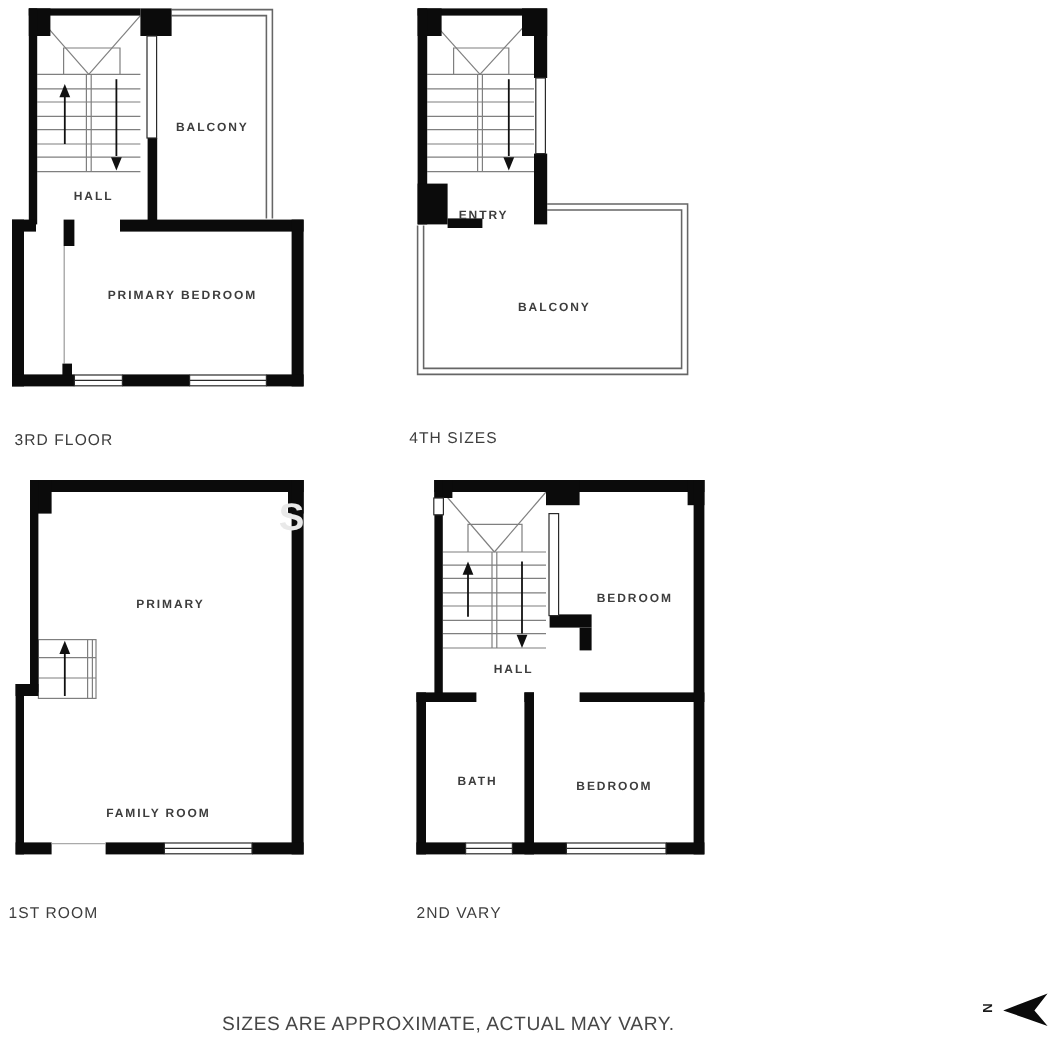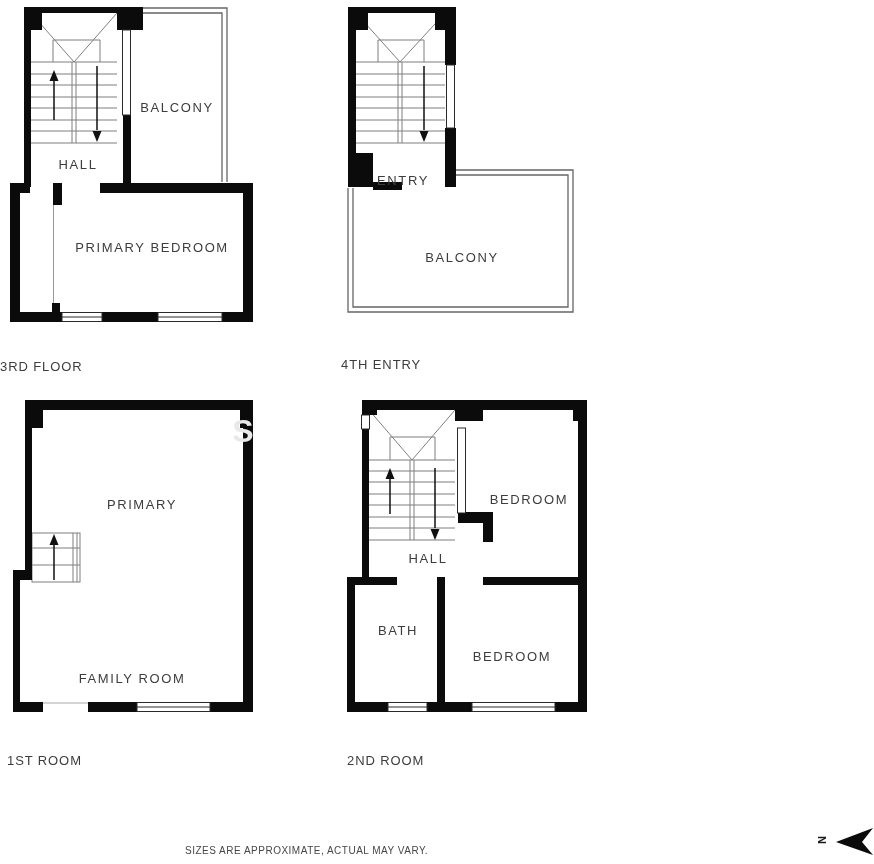--- a/index.html
+++ b/index.html
@@ -4,27 +4,27 @@
 <style>
   html,body{margin:0;padding:0;}
   body{
     width:874px;height:864px;position:relative;overflow:hidden;
     background:#ffffff;
     font-family:"Liberation Sans",sans-serif;
   }
   svg.canvas{position:absolute;left:0;top:0;z-index:1;}
   .label{
     position:absolute;z-index:3;transform:translate(-50%,-50%);
-    color:#3d3d3d;font-size:13px;letter-spacing:1.6px;white-space:nowrap;
+    color:#3d3d3d;font-size:10px;letter-spacing:1.6px;white-space:nowrap;font-weight:bold;
   }
   .caption{
     position:absolute;z-index:3;color:#3d3d3d;font-size:13px;letter-spacing:0.9px;white-space:nowrap;
   }
   .footer-text{
-    position:absolute;z-index:3;color:#474747;font-size:10px;letter-spacing:0.5px;white-space:nowrap;
+    position:absolute;z-index:3;color:#474747;font-size:16px;letter-spacing:0.5px;white-space:nowrap;
   }
   .compass-n{
     position:absolute;z-index:3;color:#1a1a1a;font-size:11px;font-weight:bold;
     transform:rotate(90deg);
   }
   .watermark{
     position:absolute;z-index:4;transform:translate(-50%,-50%);
     color:#e9e9e9;font-size:32px;font-weight:700;
   }
 </style>
@@ -214,25 +214,25 @@
 
 <div class="label" style="left:78px;top:164px">HALL</div>
 <div class="label" style="left:177px;top:107px">BALCONY</div>
 <div class="label" style="left:152px;top:247px">PRIMARY BEDROOM</div>
 <div class="label" style="left:403px;top:180px">ENTRY</div>
 <div class="label" style="left:462px;top:257px">BALCONY</div>
 <div class="label" style="left:142px;top:504px">PRIMARY</div>
 <div class="label" style="left:132px;top:678px">FAMILY ROOM</div>
 <div class="label" style="left:529px;top:499px">BEDROOM</div>
 <div class="label" style="left:428px;top:558px">HALL</div>
-<div class="label" style="left:398px;top:630px">BATH</div>
+<div class="label" style="left:398px;top:652px">BATH</div>
 <div class="label" style="left:512px;top:656px">BEDROOM</div>
 
-<div class="caption" style="left:0;top:359px">3RD FLOOR</div>
-<div class="caption" style="left:341px;top:357px">4TH ENTRY</div>
+<div class="caption" style="left:12px;top:359px">3RD FLOOR</div>
+<div class="caption" style="left:341px;top:357px">4TH SIZES</div>
 <div class="caption" style="left:7px;top:753px">1ST ROOM</div>
-<div class="caption" style="left:347px;top:753px">2ND ROOM</div>
+<div class="caption" style="left:347px;top:753px">2ND VARY</div>
 
 <div class="footer-text" style="left:185px;top:845px">SIZES ARE APPROXIMATE, ACTUAL MAY VARY.</div>
 
 <div class="compass-n" style="left:818px;top:834px">N</div>
 
 <div class="watermark" style="left:243px;top:431px">S</div>
 
 </body></html>

